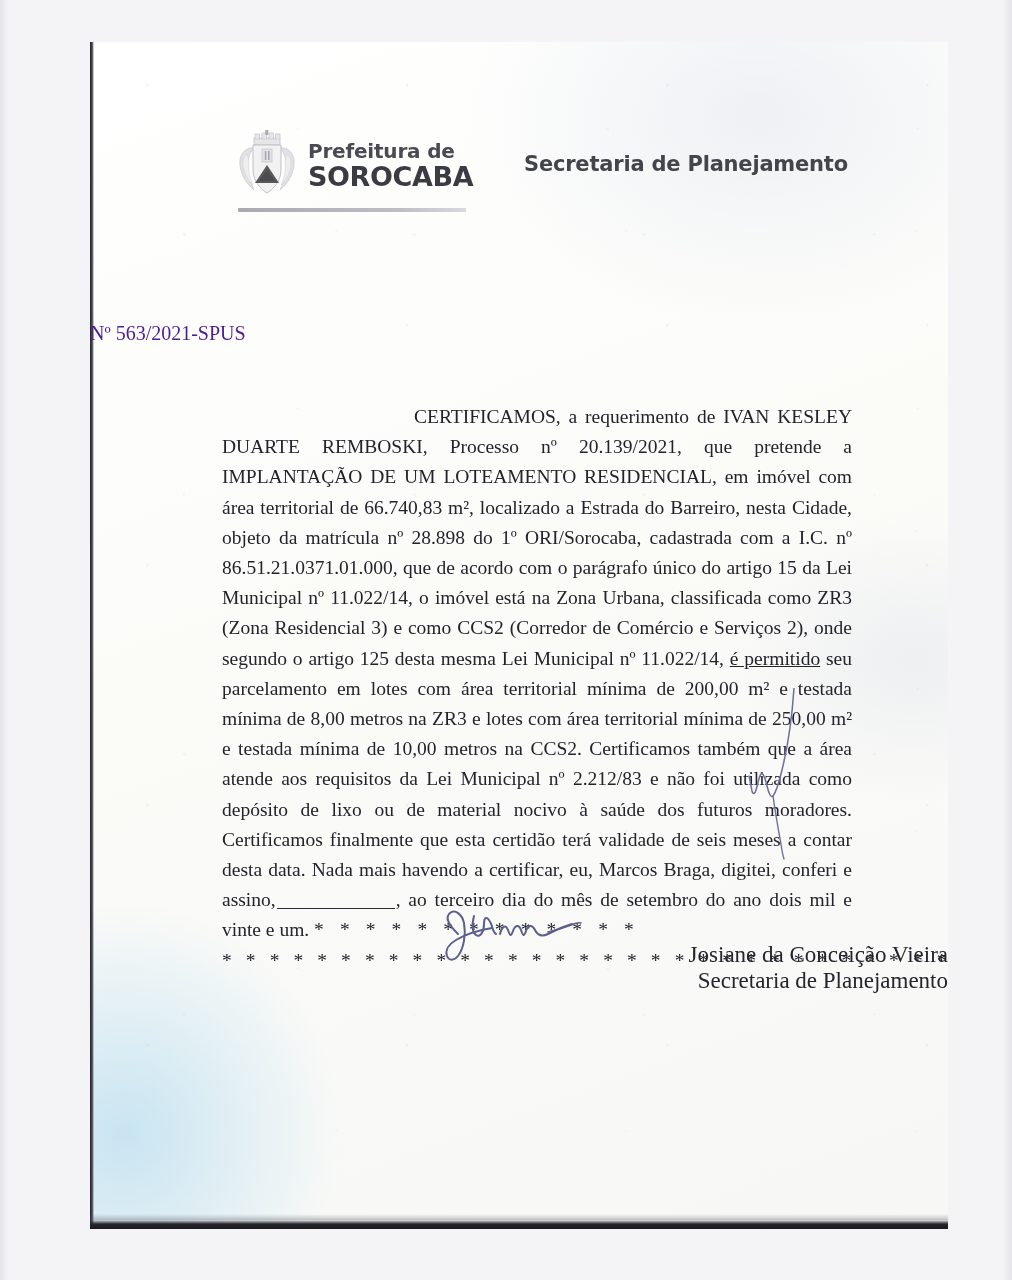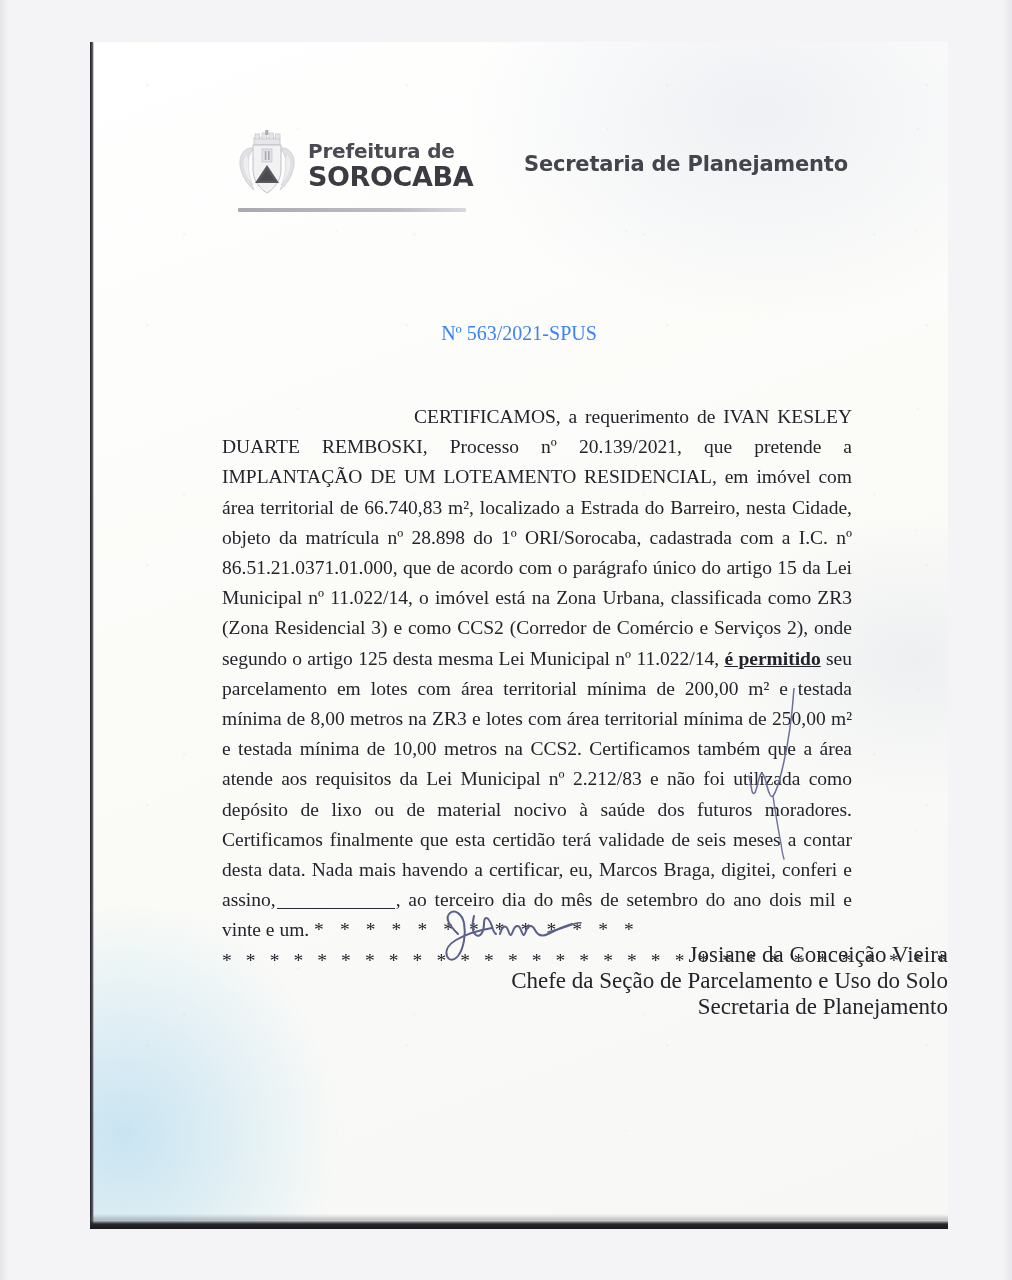--- a/index.html
+++ b/index.html
@@ -142,24 +142,23 @@
     letter-spacing: -0.2px;
     white-space: nowrap;
   }
 
   
   .doc-number {
     position: absolute;
     left: 0;
     right: 0;
     top: 280px;
-    text-align: center;
     font-family: "Liberation Serif", serif;
     font-size: 20px;
-    color: #3b82f6;
+    color: #4c1d95;
   }
 
   
   .body-text {
     position: absolute;
     left: 132px;
     top: 360px;
     width: 630px;
     font-family: "Liberation Serif", serif;
     font-size: 19.5px;
@@ -169,21 +168,21 @@
     text-justify: inter-word;
   }
   .body-text p {
     margin: 0;
   }
   .body-text .indent {
     display: inline-block;
     width: 192px;
   }
   .b { font-weight: normal; }
-  .bu { font-weight: bold; text-decoration: underline; }
+  .bu { font-weight: normal; text-decoration: underline; }
   .blank-line {
     display: inline-block;
     width: 118px;
     border-bottom: 1.4px solid #2a2a33;
     vertical-align: -3px;
     margin: 0 1px;
   }
   .stars {
     letter-spacing: 4.6px;
     word-spacing: 2px;
@@ -305,18 +304,17 @@
     </svg>
 
     <div class="sig-block">
       <svg class="sig-scribble" viewBox="0 0 210 60">
         <path d="M44 30 C36 22 30 14 36 9 C41 5 48 10 50 19 C52 30 50 44 44 52 C40 57 35 57 33 52 C31 46 35 40 42 36 C52 30 66 26 78 24" fill="none" stroke="#5a5f8c" stroke-width="2" stroke-linecap="round"></path>
         <path d="M60 12 C58 20 58 28 62 31 C66 34 70 28 70 20 C70 14 72 12 75 16 C79 21 78 28 82 30" fill="none" stroke="#5a5f8c" stroke-width="2" stroke-linecap="round"></path>
         <path d="M86 30 C88 22 92 20 94 26 C96 32 97 33 99 27 C101 21 105 20 107 26 C109 32 110 33 112 27 C114 21 118 20 121 26 C124 32 128 33 134 30 C142 26 150 22 158 20" fill="none" stroke="#5a5f8c" stroke-width="2" stroke-linecap="round"></path>
         <path d="M134 28 C142 26 150 24 157 21 C162 19 165 18 167 19" fill="none" stroke="#5a5f8c" stroke-width="1.6" stroke-linecap="round"></path>
       </svg>
       <div class="sig-name">Josiane da Conceição Vieira</div>
-      <div>Chefe da Seção de Parcelamento e Uso do Solo</div>
       <div>Secretaria de Planejamento</div>
     </div>
 
   </div>
 </div>
 
 </body></html>

